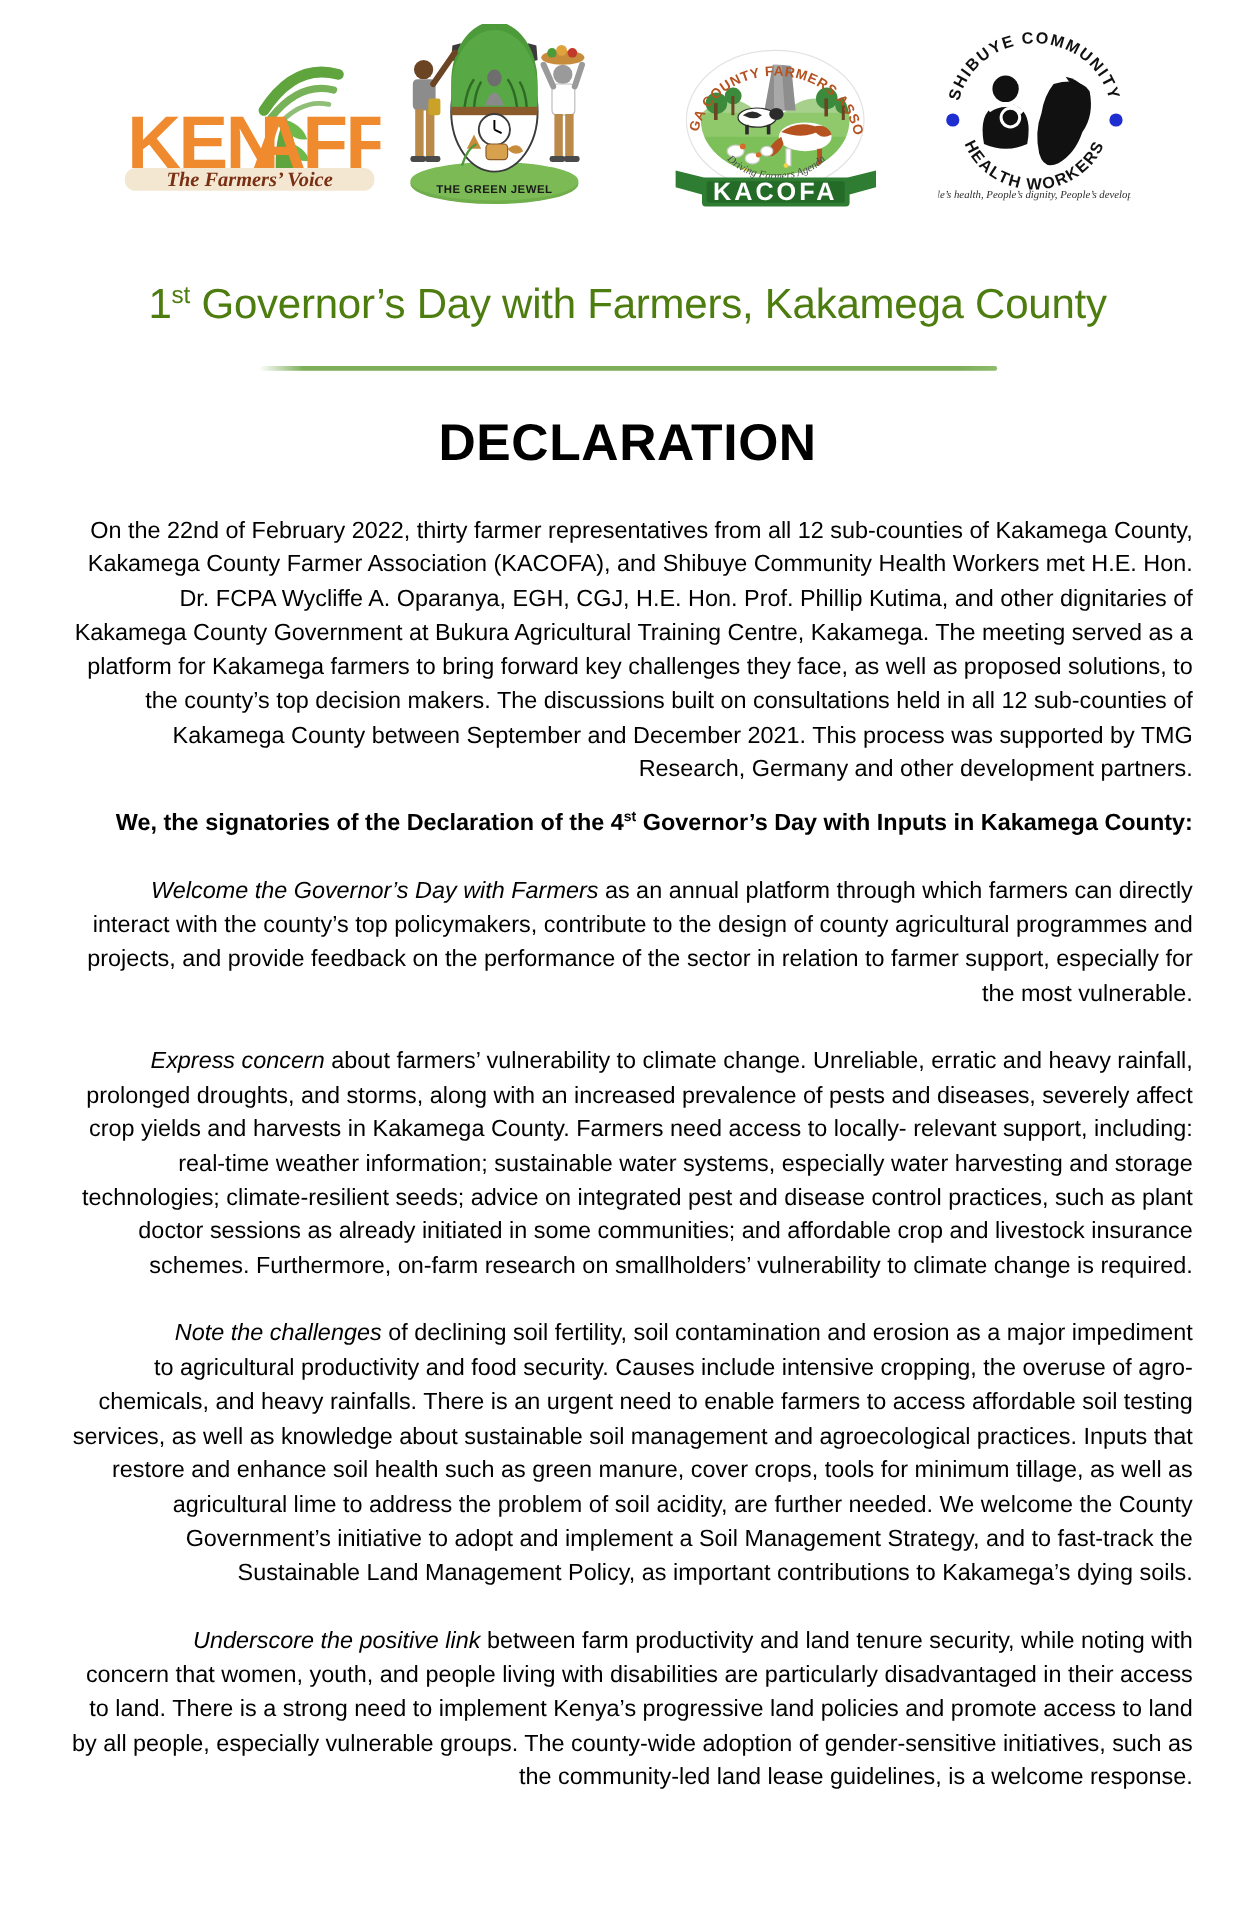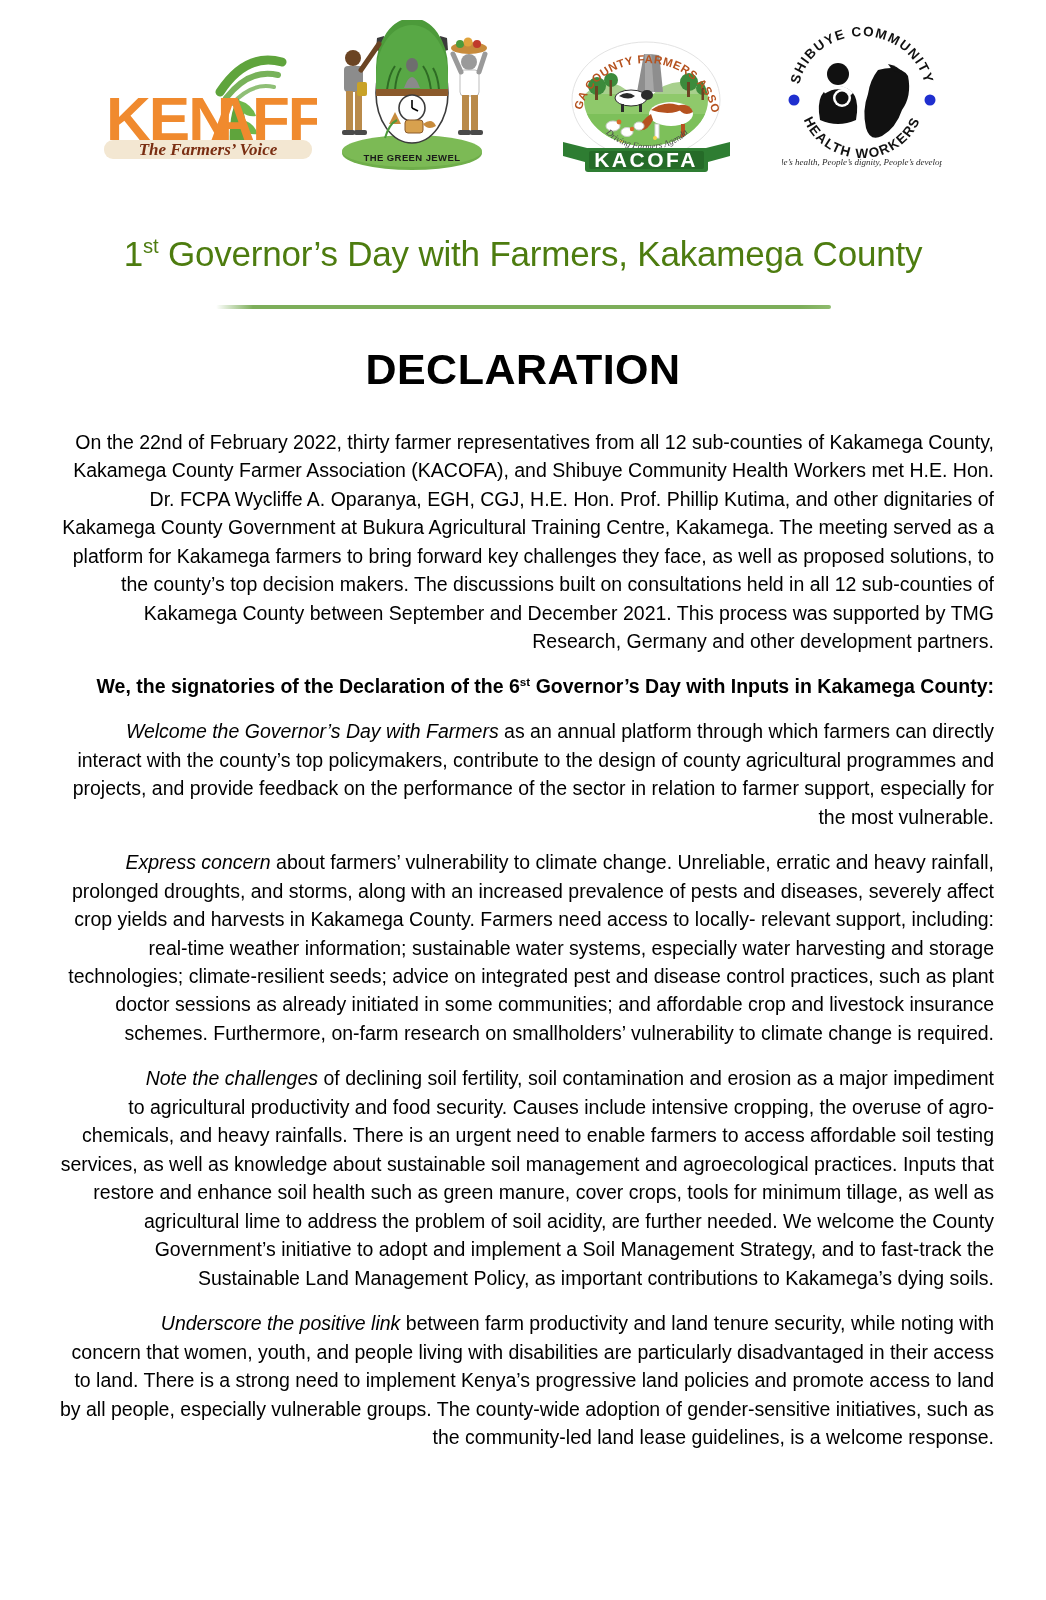--- a/index.html
+++ b/index.html
@@ -86,21 +86,21 @@
     font-size: 19.5px;
     line-height: 1.46;
     text-align: right;
     color: #000;
   }
   .para {
     margin: 0 0 0 0;
     font-size: 19.5px;
     line-height: 1.46;
   }
-  .para + .para { margin-top: 17px; }
+  .para + .para { margin-top: 28px; }
   .para.indent { text-indent: 72px; }
   .para.bold { font-weight: bold; }
   .para sup { font-size: 0.6em; vertical-align: super; line-height: 0; }
   .lead-in { font-style: italic; }
 
   .spacer-sm { height: 16px; }
 </style>
 </head>
 <body>
 
@@ -319,21 +319,21 @@
   <div class="title-rule"></div>
 
   <h2 class="declaration-heading">DECLARATION</h2>
 
   <div class="body-block">
 
     <p class="para">On the 22nd of February 2022, thirty farmer representatives from all 12 sub-counties of Kakamega County, Kakamega County Farmer Association (KACOFA), and Shibuye Community Health Workers met H.E. Hon. Dr. FCPA Wycliffe A. Oparanya, EGH, CGJ, H.E. Hon. Prof. Phillip Kutima, and other dignitaries of Kakamega County Government at Bukura Agricultural Training Centre, Kakamega. The meeting served as a platform for Kakamega farmers to bring forward key challenges they face, as well as proposed solutions, to the county’s top decision makers. The discussions built on consultations held in all 12 sub-counties of Kakamega County between September and December 2021. This process was supported by TMG Research, Germany and other development partners.</p>
 
     <div class="spacer-sm"></div>
 
-    <p class="para bold"><span>We, the signatories of the Declaration of the 6</span><sup>st</sup><span> Governor’s Day with Inputs in Kakamega County:</span></p>
+    <p class="para bold"><span>We, the signatories of the Declaration of the 4</span><sup>st</sup><span> Governor’s Day with Inputs in Kakamega County:</span></p>
 
     <p class="para indent"><em class="lead-in">Welcome the Governor’s Day with Farmers</em><span> as an annual platform through which farmers can directly interact with the county’s top policymakers, contribute to the design of county agricultural programmes and projects, and provide feedback on the performance of the sector in relation to farmer support, especially for the most vulnerable.</span></p>
 
     <p class="para indent"><em class="lead-in">Express concern</em><span> about farmers’ vulnerability to climate change. Unreliable, erratic and heavy rainfall, prolonged droughts, and storms, along with an increased prevalence of pests and diseases, severely affect crop yields and harvests in Kakamega County. Farmers need access to locally- relevant support, including: real-time weather information; sustainable water systems, especially water harvesting and storage technologies; climate-resilient seeds; advice on integrated pest and disease control practices, such as plant doctor sessions as already initiated in some communities; and affordable crop and livestock insurance schemes. Furthermore, on-farm research on smallholders’ vulnerability to climate change is required.</span></p>
 
     <p class="para indent"><em class="lead-in">Note the challenges</em><span> of declining soil fertility, soil contamination and erosion as a major impediment to agricultural productivity and food security. Causes include intensive cropping, the overuse of agro-chemicals, and heavy rainfalls. There is an urgent need to enable farmers to access affordable soil testing services, as well as knowledge about sustainable soil management and agroecological practices. Inputs that restore and enhance soil health such as green manure, cover crops, tools for minimum tillage, as well as agricultural lime to address the problem of soil acidity, are further needed. We welcome the County Government’s initiative to adopt and implement a Soil Management Strategy, and to fast-track the Sustainable Land Management Policy, as important contributions to Kakamega’s dying soils.</span></p>
 
     <p class="para indent"><em class="lead-in">Underscore the positive link</em><span> between farm productivity and land tenure security, while noting with concern that women, youth, and people living with disabilities are particularly disadvantaged in their access to land. There is a strong need to implement Kenya’s progressive land policies and promote access to land by all people, especially vulnerable groups. The county-wide adoption of gender-sensitive initiatives, such as the community-led land lease guidelines, is a welcome response.</span></p>
 
   </div>

